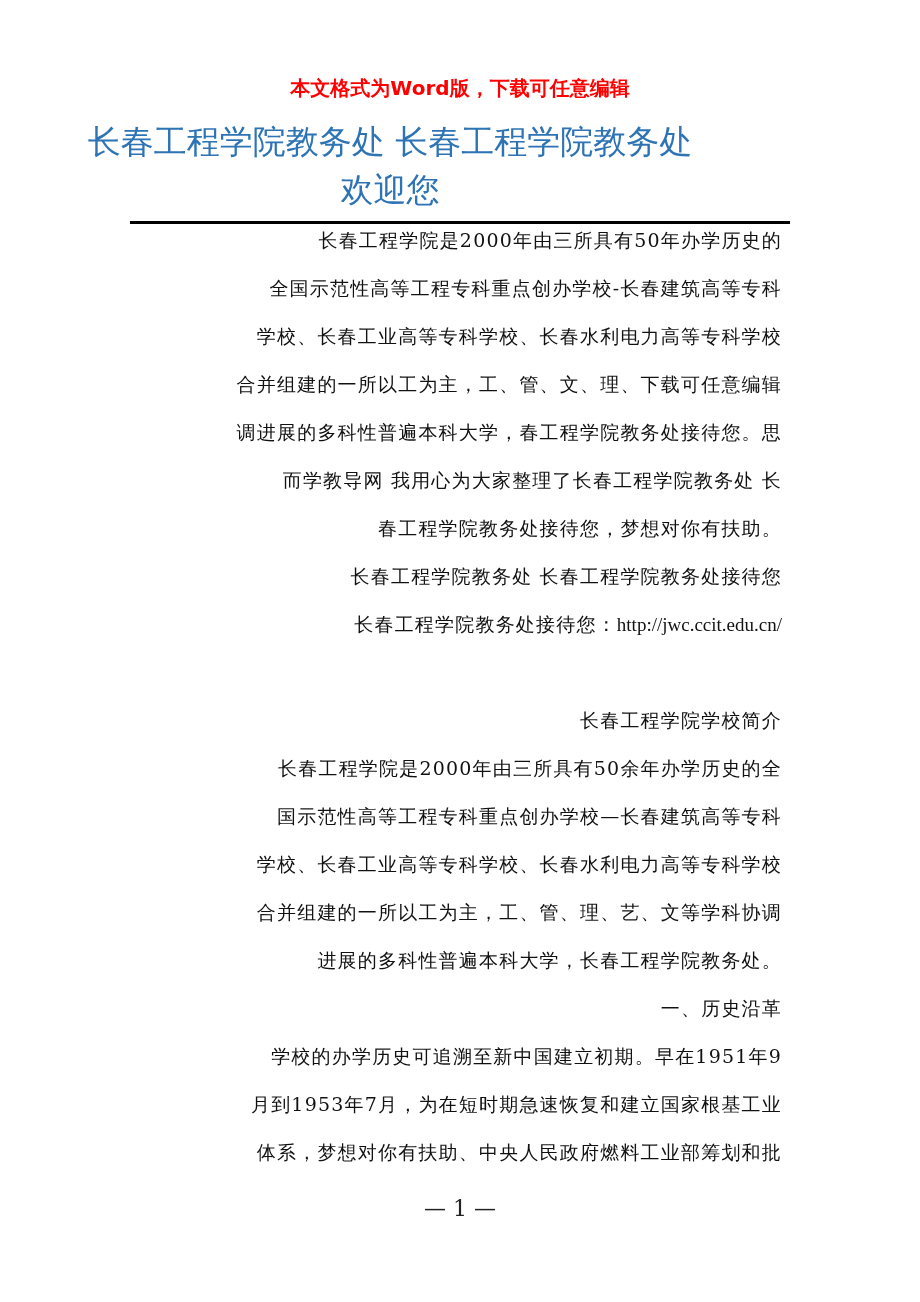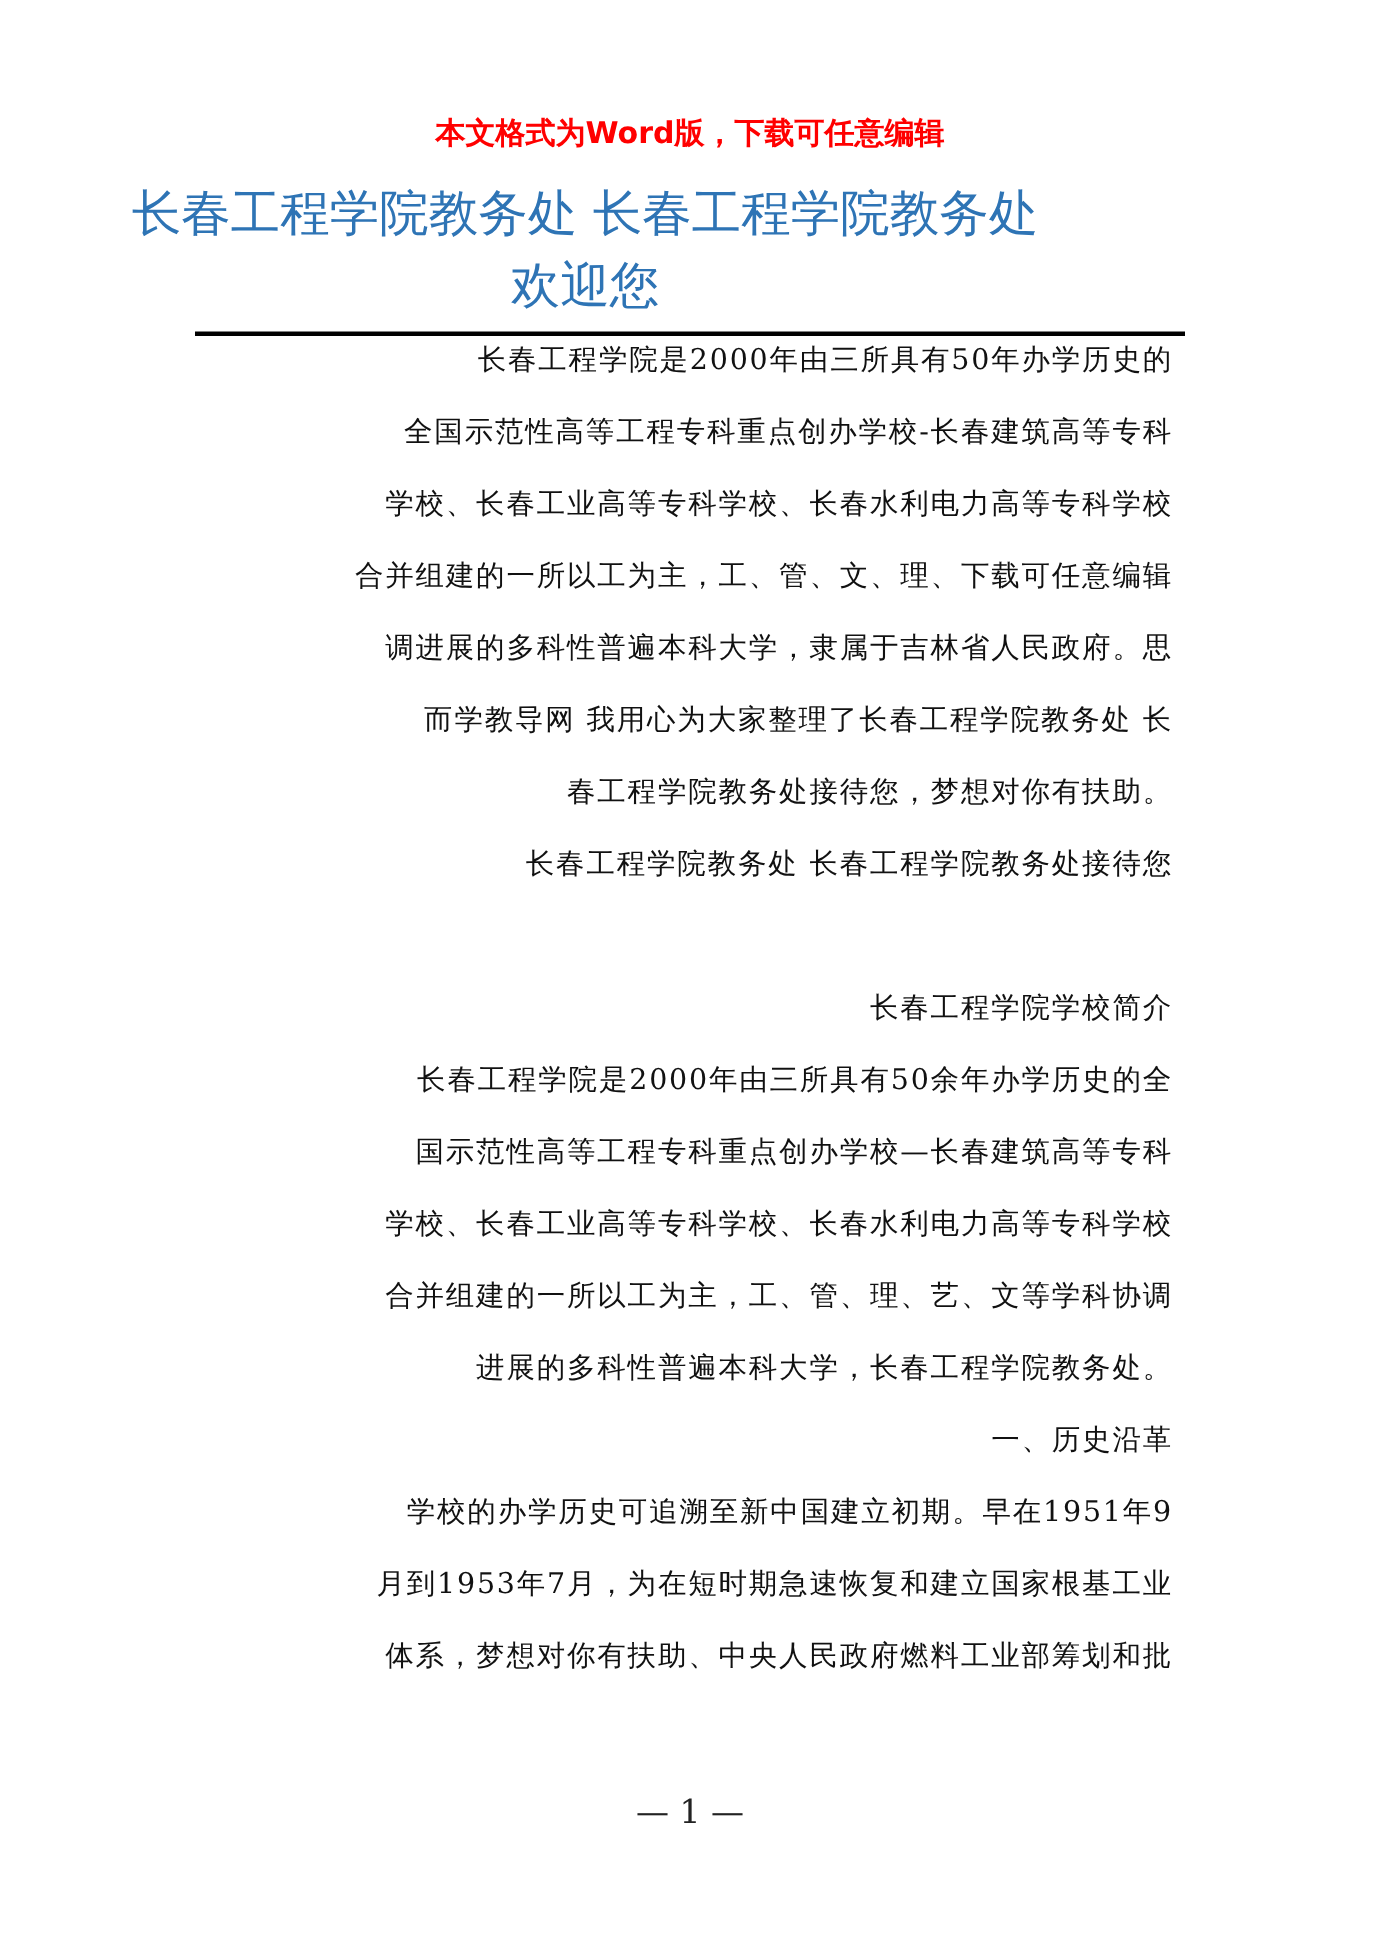--- a/index.html
+++ b/index.html
@@ -106,27 +106,30 @@
 
   <div class="divider"></div>
 
   <div class="body-text">
 
     <div>
       <span class="line indent-2">长春工程学院是2000年由三所具有50年办学历史的</span>
       <span class="line">全国示范性高等工程专科重点创办学校-长春建筑高等专科</span>
       <span class="line">学校、长春工业高等专科学校、长春水利电力高等专科学校</span>
       <span class="line">合并组建的一所以工为主，工、管、文、理、下载可任意编辑</span>
-      <span class="line">调进展的多科性普遍本科大学，隶属于吉林省人民政府。思</span>
+      <span class="line">调进展的多科性普遍本科大学，春工程学院教务处接待您。思</span>
       <span class="line">而学教导网  我用心为大家整理了长春工程学院教务处  长</span>
       <span class="line">春工程学院教务处接待您，梦想对你有扶助。</span>
     </div>
 
     <span class="line">长春工程学院教务处  长春工程学院教务处接待您</span>
 
+    <div class="line indent-1">
+      <span>长春工程学院教务处接待您：</span><span class="url">http://jwc.ccit.edu.cn/</span>
+    </div>
 
     <div class="blank"></div>
 
     <span class="line">长春工程学院学校简介</span>
 
     <div>
       <span class="line indent-1">长春工程学院是2000年由三所具有50余年办学历史的全</span>
       <span class="line">国示范性高等工程专科重点创办学校—长春建筑高等专科</span>
       <span class="line">学校、长春工业高等专科学校、长春水利电力高等专科学校</span>
       <span class="line">合并组建的一所以工为主，工、管、理、艺、文等学科协调</span>

